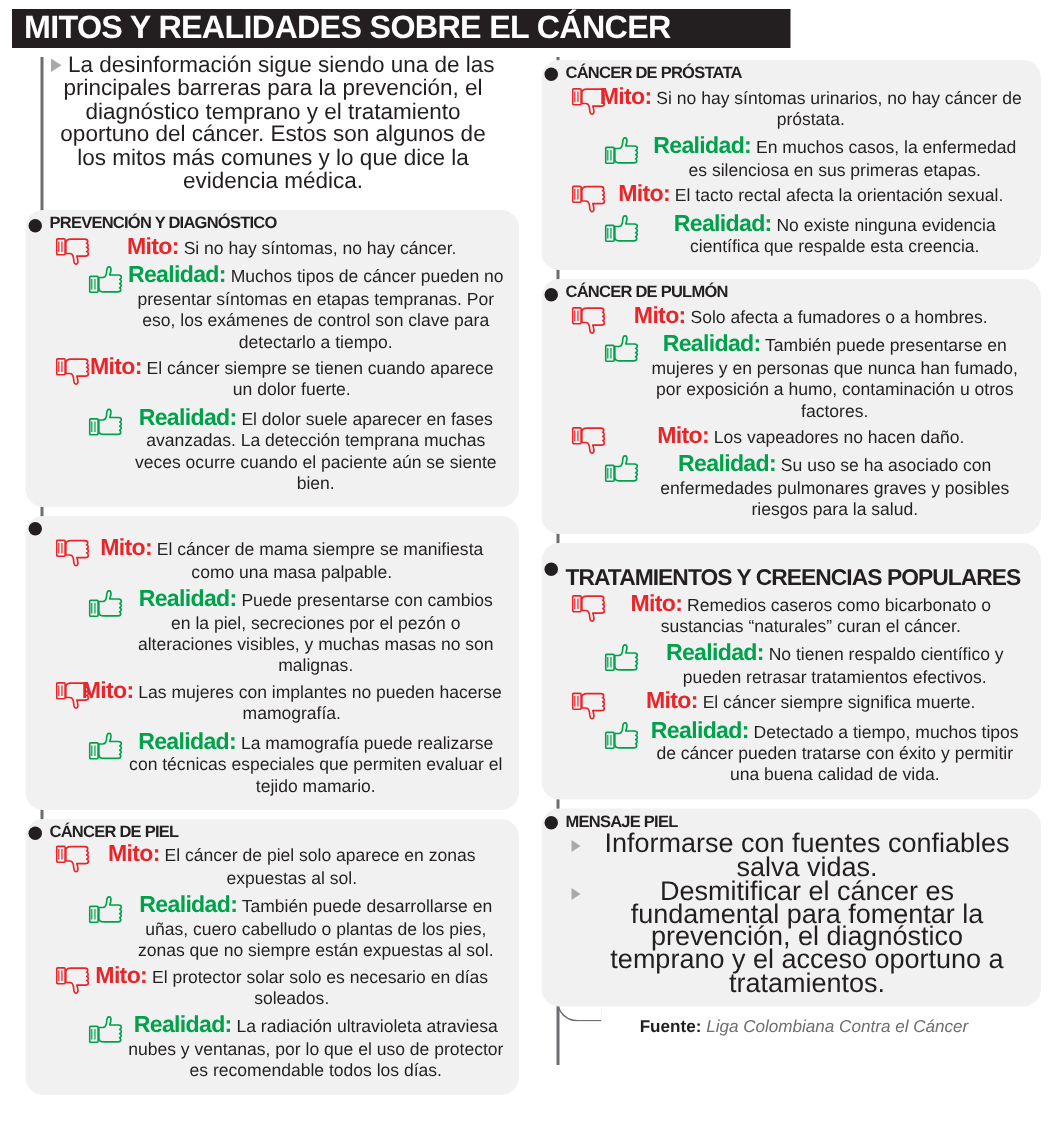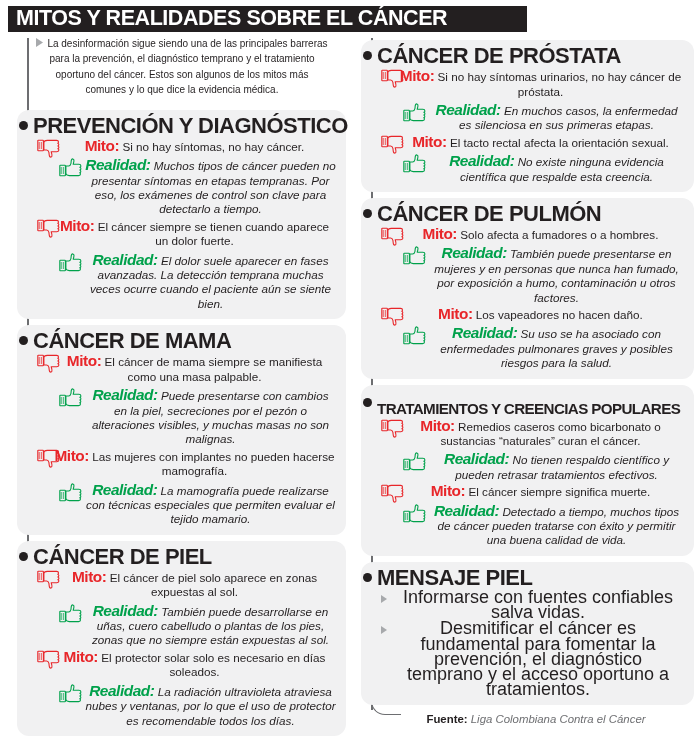--- a/index.html
+++ b/index.html
@@ -72,21 +72,21 @@
     border-bottom-left-radius: 14px;
   }
   .spine-foot-left  { left: 19px;  bottom: 60px; }
   .spine-foot-right { left: 19px;  bottom: 10px; }
 
   
   .intro {
     position: relative;
     margin-left: 26px;
     padding: 2px 4px 6px 0;
-    font-size: 10px;
+    font-size: 15px;
     line-height: 15.4px;
     color: #231f20;
     width: 305px;
   }
 
   
   .card {
     position: relative;
     background: #f1f1f2;
     border-radius: 12px;
@@ -104,21 +104,21 @@
   }
   .bullet {
     width: 9px; height: 9px;
     border-radius: 50%;
     background: #231f20;
     flex: 0 0 auto;
     margin-right: 5px;
     margin-left: 0px;
   }
   .card-title {
-    font-size: 22px;
+    font-size: 11px;
     font-weight: bold;
     letter-spacing: -0.5px;
     color: #231f20;
     line-height: 1.05;
   }
   .card-title.small { font-size: 15.2px; letter-spacing: -0.62px; margin-top: 12px; }
 
   
   .entry {
     position: relative;
@@ -141,21 +141,21 @@
     font-size: 15.4px;
     letter-spacing: -0.45px;
   }
   .entry.myth .lbl    { color: #e8262a; }
   .entry.reality .lbl { color: #00a14b; }
 
   .entry .txt { font-size: 11.7px; }
 
   
   .entry.myth .body    { display: block; margin-left: -10px; }
-  .entry.reality .body { display: block; margin-left: 0px; font-style: italic; }
+  .entry.reality .body { display: block; margin-left: 0px; }
 
   
   .key-list { margin-left: 18px; margin-top: 1px; }
   .key-item {
     position: relative;
     padding-left: 14px;
     font-size: 18px;
     line-height: 15.2px;
     margin-top: 1px;
     width: 300px;
@@ -248,21 +248,20 @@
                   <line x1="4.3" y1="9.0" x2="4.3" y2="16.0" stroke-width="0.8"></line>
                   <path d="M6.9 8.0 L9.6 8.0 C10.8 8.0 11.6 6.9 11.9 5.6 C12.2 4.2 12.0 2.6 12.6 1.6 C13.2 0.6 14.6 0.7 14.9 1.9 C15.2 3.1 14.6 5.0 14.2 6.3 L19.9 6.3 C21.1 6.3 21.9 7.0 21.9 7.9 C21.9 8.6 21.4 9.1 20.8 9.3 C21.5 9.5 21.9 10.0 21.9 10.7 C21.9 11.4 21.4 11.9 20.8 12.1 C21.4 12.3 21.8 12.8 21.8 13.4 C21.8 14.1 21.3 14.6 20.7 14.8 C21.2 15.0 21.5 15.4 21.5 16.0 C21.5 16.9 20.7 17.6 19.6 17.6 L10.3 17.6 C8.5 17.6 6.9 16.7 6.9 15.1 Z"></path>
                 </g>
               </svg></span>
             <span class="body"><span class="lbl">Realidad:</span><span class="txt"> El dolor suele aparecer en fases avanzadas. La detección temprana muchas veces ocurre cuando el paciente aún se siente bien.</span></span>
           </div>
         </div>
         <div class="card">
           <div class="card-head">
             <span class="bullet"></span>
-            <span class="card-title">CÁNCER DE MAMA</span>
           </div>
           <div class="entry myth">
             <span class="ic"><svg width="24" height="19" viewBox="0 0 24 19" aria-hidden="true">
                 <g transform="scale(1,-1) translate(0,-19)" fill="none" stroke="#e8262a" stroke-width="1.1" stroke-linejoin="round">
                   <rect x="0.8" y="7.2" width="5.6" height="10.6" rx="0.6"></rect>
                   <line x1="2.2" y1="9.0" x2="2.2" y2="16.0" stroke-width="0.8"></line>
                   <line x1="4.3" y1="9.0" x2="4.3" y2="16.0" stroke-width="0.8"></line>
                   <path d="M6.9 8.0 L9.6 8.0 C10.8 8.0 11.6 6.9 11.9 5.6 C12.2 4.2 12.0 2.6 12.6 1.6 C13.2 0.6 14.6 0.7 14.9 1.9 C15.2 3.1 14.6 5.0 14.2 6.3 L19.9 6.3 C21.1 6.3 21.9 7.0 21.9 7.9 C21.9 8.6 21.4 9.1 20.8 9.3 C21.5 9.5 21.9 10.0 21.9 10.7 C21.9 11.4 21.4 11.9 20.8 12.1 C21.4 12.3 21.8 12.8 21.8 13.4 C21.8 14.1 21.3 14.6 20.7 14.8 C21.2 15.0 21.5 15.4 21.5 16.0 C21.5 16.9 20.7 17.6 19.6 17.6 L10.3 17.6 C8.5 17.6 6.9 16.7 6.9 15.1 Z"></path>
                 </g>
               </svg></span>

